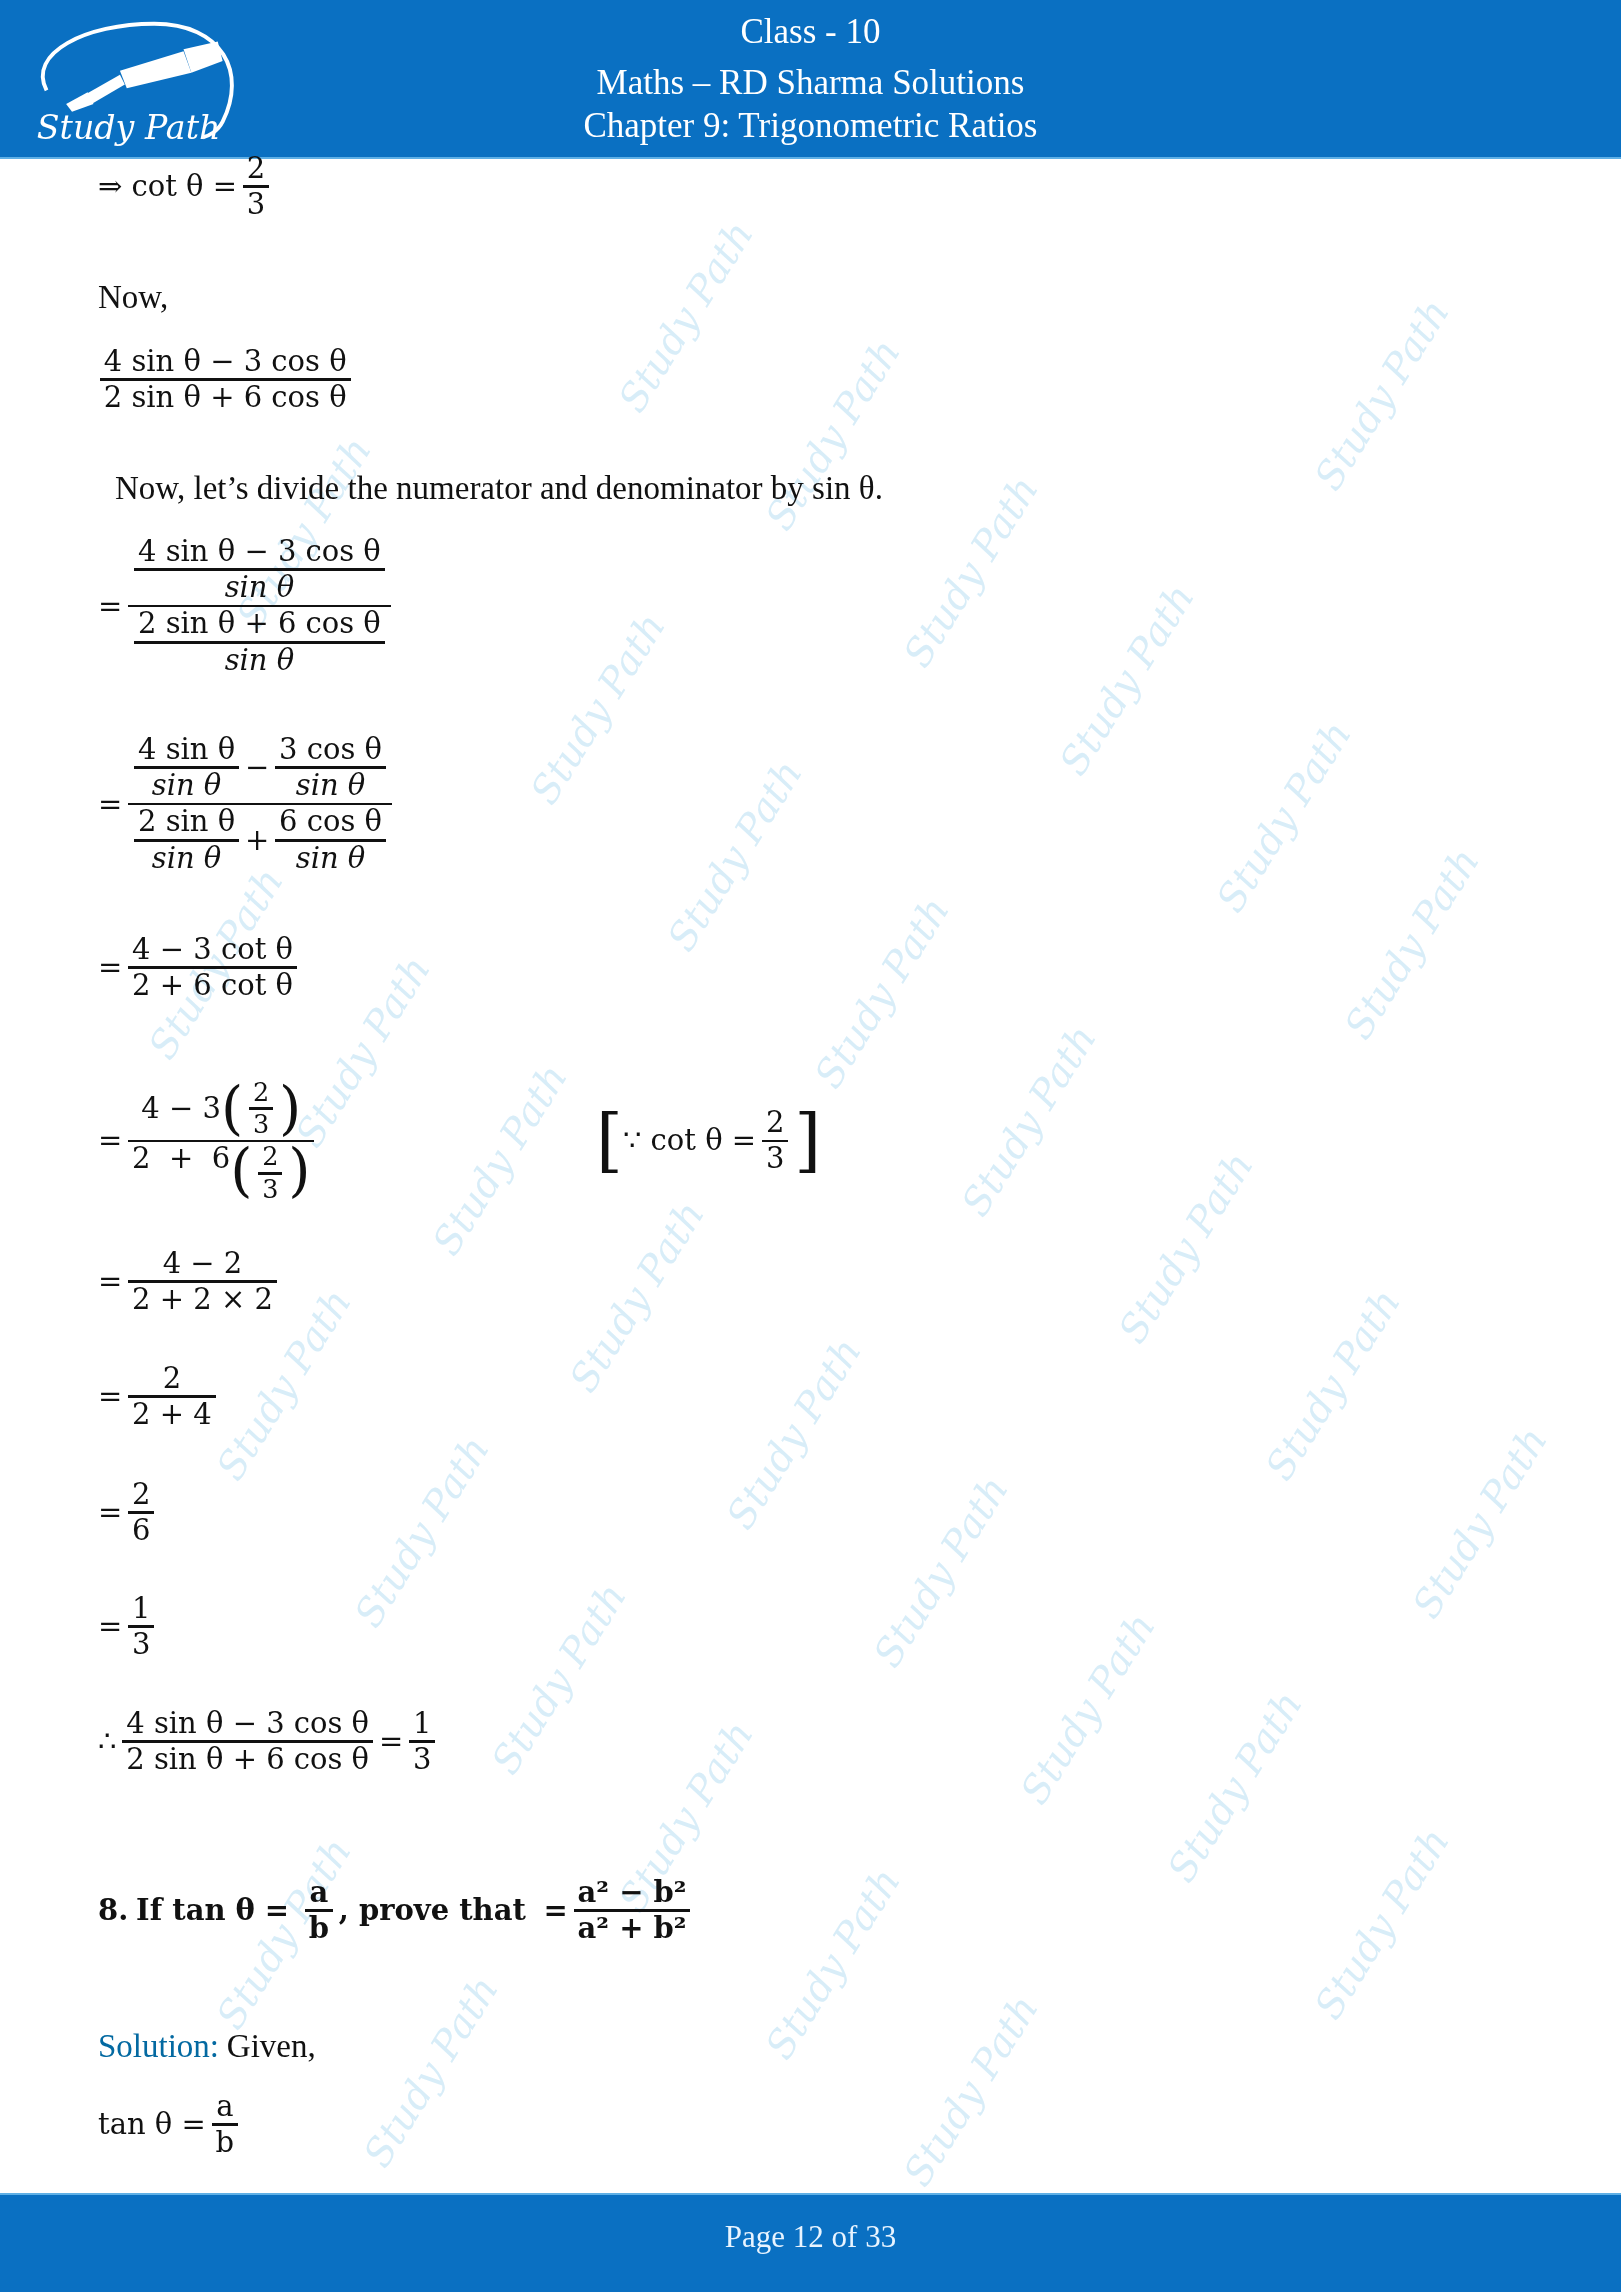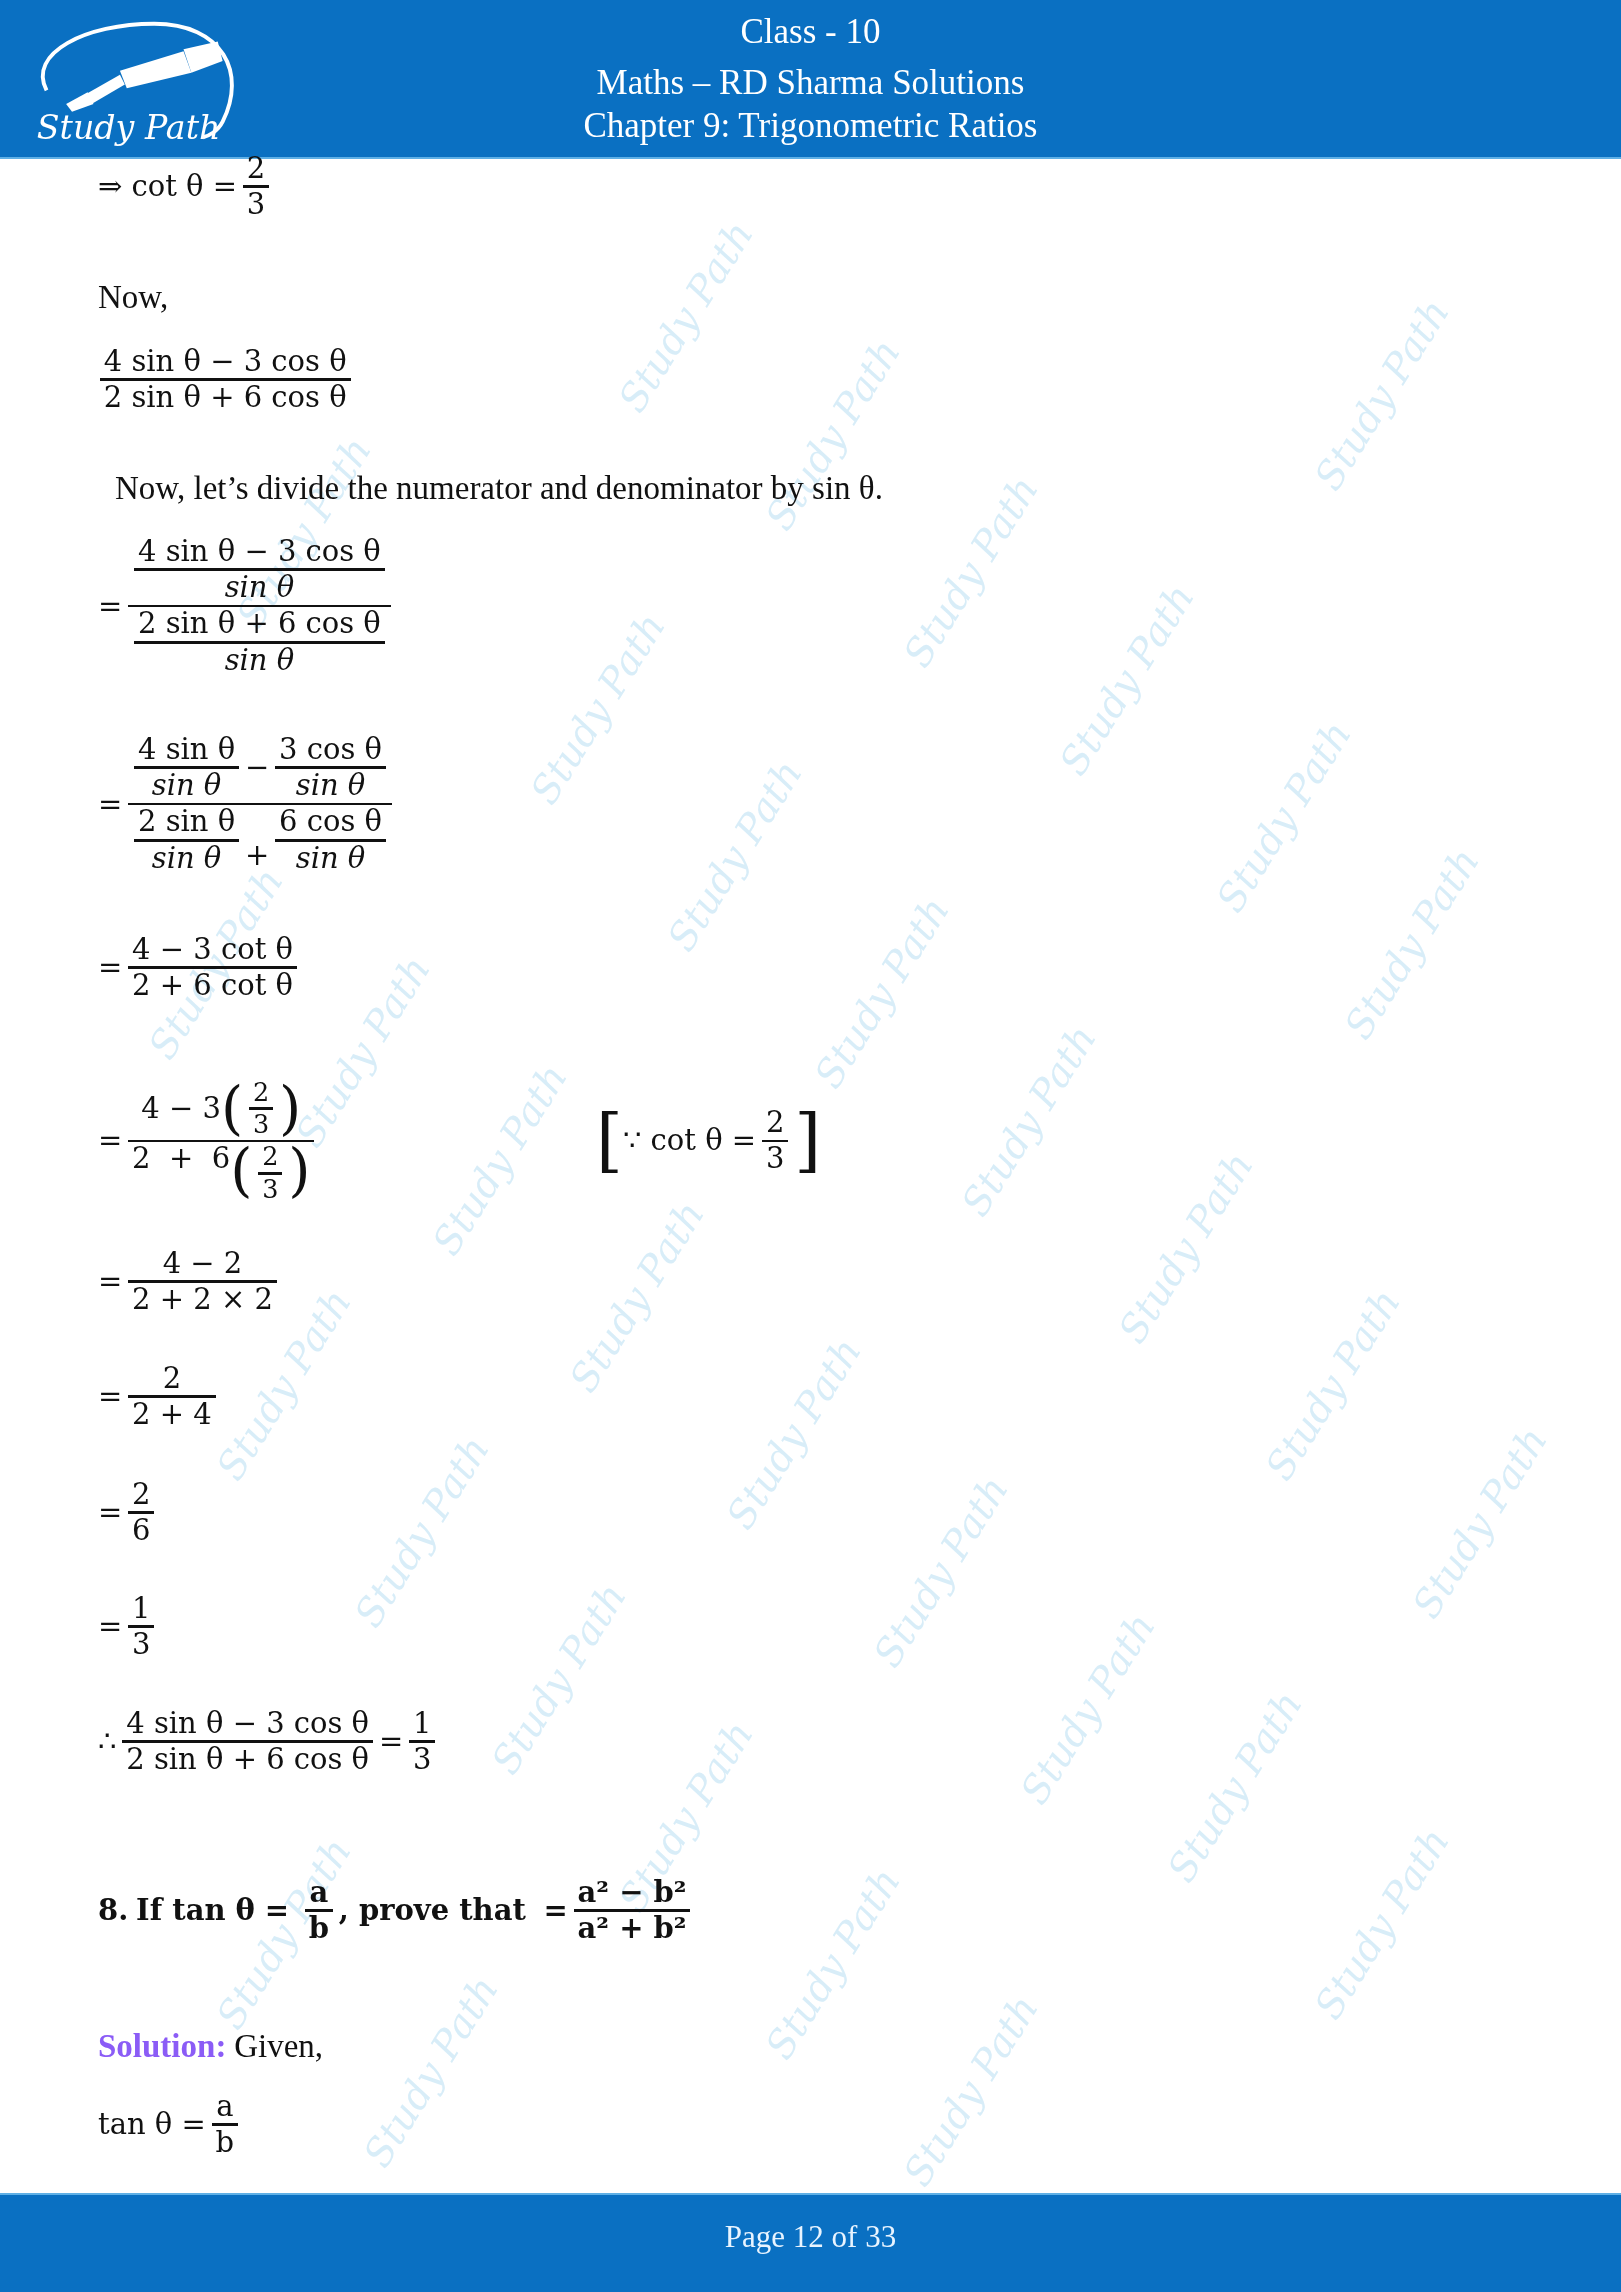--- a/index.html
+++ b/index.html
@@ -52,21 +52,21 @@
   .m { font-family:"DejaVu Serif", serif; font-size:29px; }
   .frac {
     display:inline-flex; flex-direction:column; align-items:center;
     vertical-align:middle; margin:0 5.9px;
   }
   .frac > .num, .frac > .den { padding:0 3.9px; line-height:1.15; }
   .frac > .bar { height:2.9px; background:#111; width:100%; }
   .op { margin:0 9.8px; }
   .i { font-style:italic; }
   .b { font-weight:bold; }
-  .green { color:#8b5cf6; font-weight:bold; }
+  .green { color:#0369a1; font-weight:normal; }
   .paren { font-size:57px; line-height:57px; font-weight:200; }
   .small { font-size:25.5px; }
   .bracket { font-size:69px; line-height:69px; font-weight:200; }
 </style>
 </head>
 <body>
 
 <div class="header">
   <svg class="logo" viewBox="0 0 230 138">
     <path d="M20 78 C0 40, 60 10, 130 10 C200 10, 225 60, 200 110 C195 120, 185 125, 180 126" fill="none" stroke="#fff" stroke-width="4"></path>
@@ -170,21 +170,21 @@
             <span class="den i">sin θ</span>
           </span>
         <span>−</span>
         <span class="frac">
             <span class="num">3 cos θ</span>
             <span class="bar"></span>
             <span class="den i">sin θ</span>
           </span>
       </span>
       <span class="bar"></span>
-      <span style="display:flex;align-items:flex-end;">
+      <span style="display:flex;align-items:center;">
         <span class="frac">
             <span class="num">2 sin θ</span>
             <span class="bar"></span>
             <span class="den i">sin θ</span>
           </span>
         <span>+</span>
         <span class="frac">
             <span class="num">6 cos θ</span>
             <span class="bar"></span>
             <span class="den i">sin θ</span>

